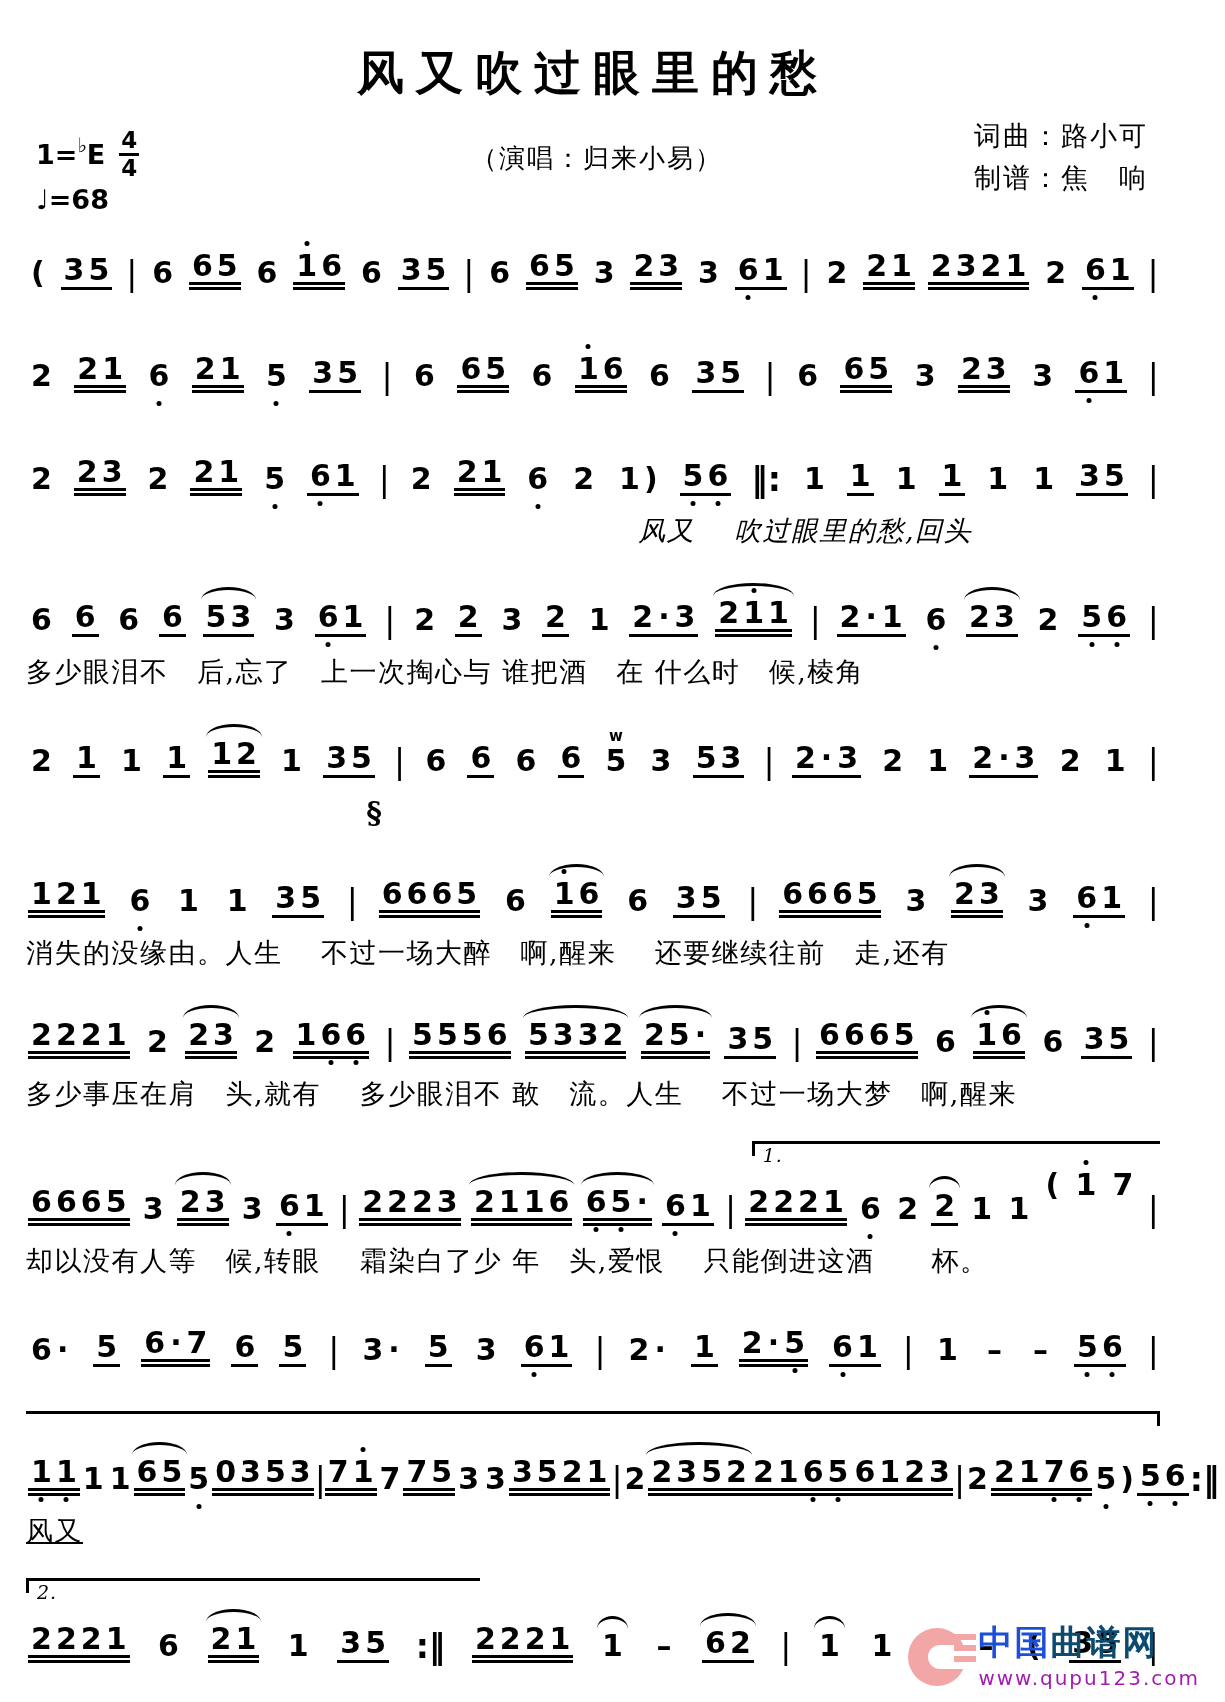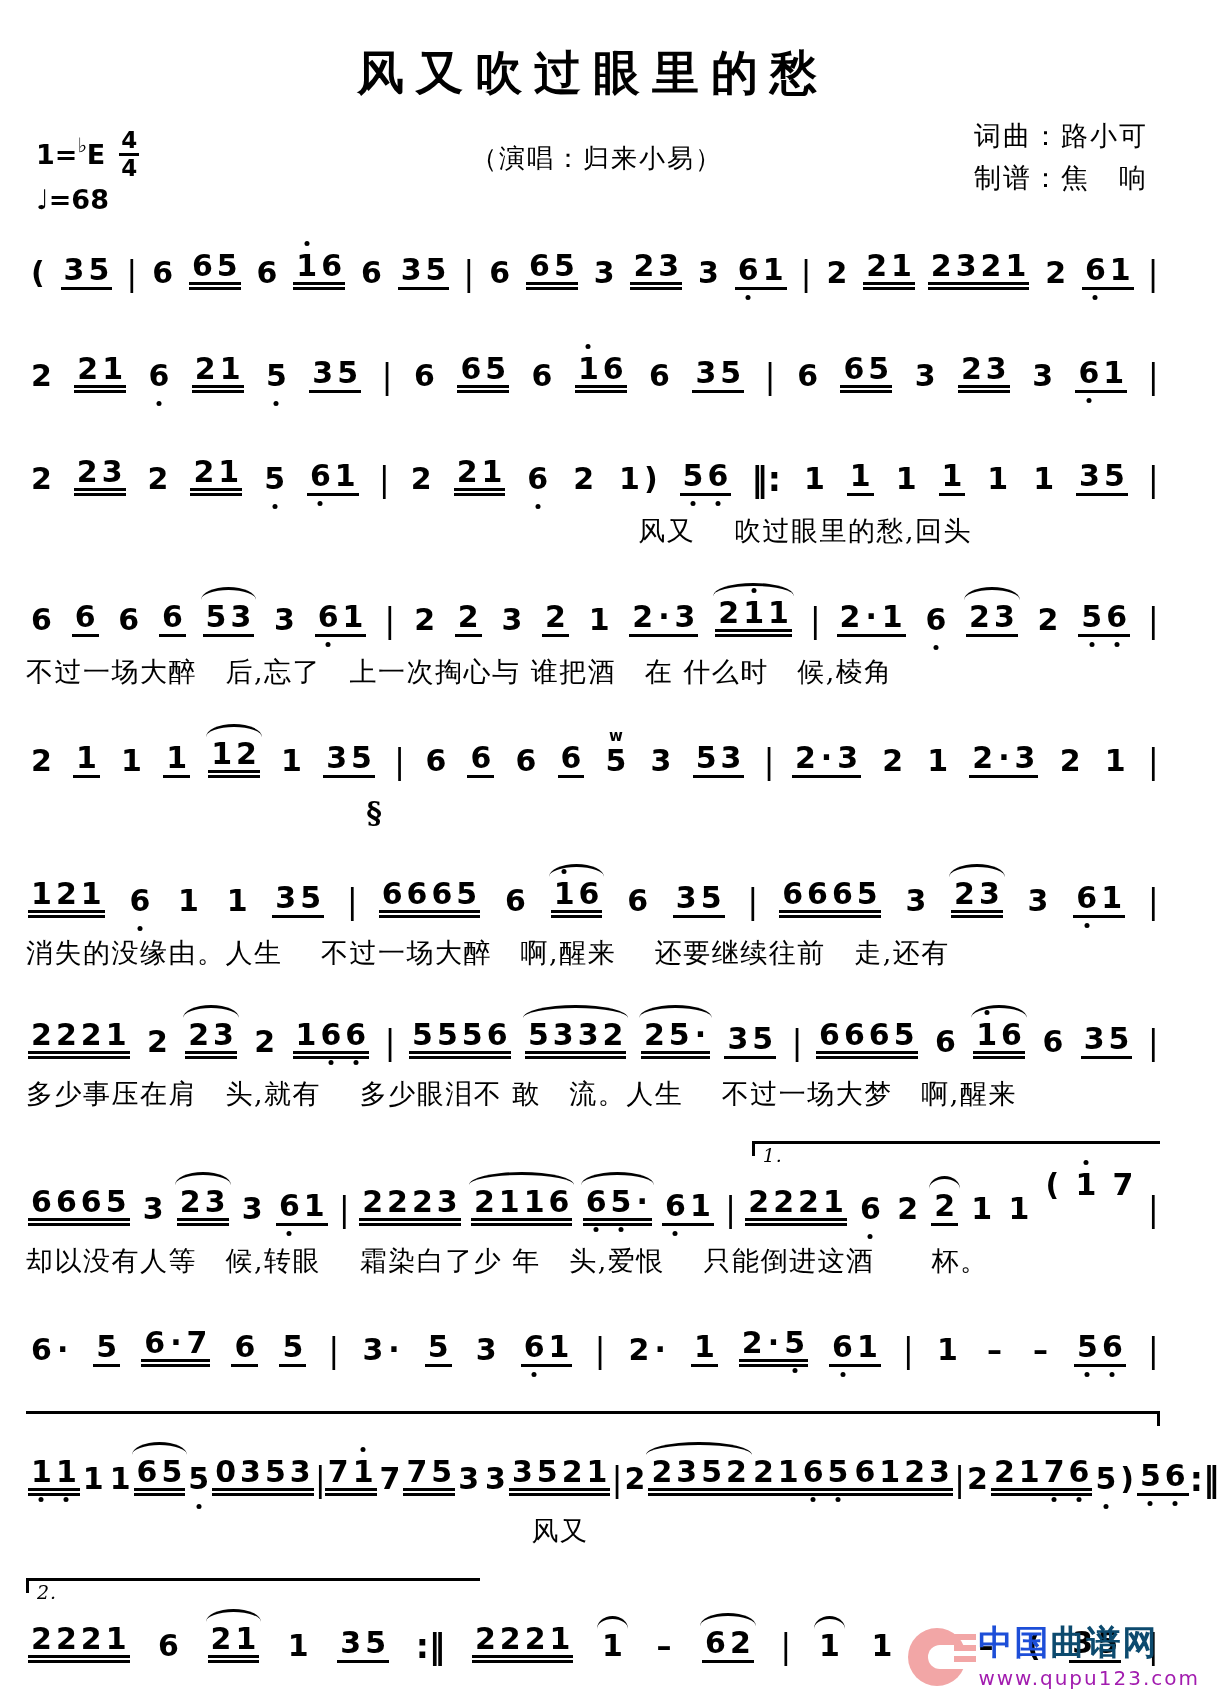--- a/index.html
+++ b/index.html
@@ -31,21 +31,21 @@
   .d .hd{position:absolute;top:-10px;left:50%;transform:translateX(-50%);width:5px;height:5px;border-radius:50%;background:#000;}
   .d .ld{position:absolute;bottom:-15px;left:50%;transform:translateX(-50%);width:5px;height:5px;border-radius:50%;background:#000;}
   .aug{padding:0 3px;}
   .arc{position:absolute;left:-2px;right:-2px;top:-15px;height:10px;
        border-top:3px solid #000;border-radius:50% 50% 0 0/100% 100% 0 0;}
   .mord{position:absolute;top:-19px;left:50%;transform:translateX(-50%);font:bold 15px "DejaVu Sans",sans-serif;}
   .bar{font-weight:500;font-size:33px;padding:0 1px;letter-spacing:-2px;}
   .bar.rep{font-weight:bold;letter-spacing:0;}
   .dash{padding:0 4px;font-weight:bold;}
   .lyrics{font:500 27px "DejaVu Serif",serif;letter-spacing:1.5px;margin-top:2px;white-space:nowrap;}
-  .lyr-right{text-align:center;padding-right:66px;}
+  .lyr-right{text-align:left;padding-right:66px;text-decoration:underline;}
   .below-mark{font:bold 30px "DejaVu Serif",serif;margin-top:2px;}
   .brk{position:absolute;top:0;height:15px;border-top:3px solid #000;box-sizing:border-box;}
   .brk.tl{border-left:3px solid #000;}
   .brk.tr{border-right:3px solid #000;}
   .brk .lbl{position:absolute;left:8px;top:0px;font:italic 500 19px "DejaVu Serif",serif;letter-spacing:1px;white-space:nowrap;}
   
   .wm{position:absolute;right:18px;bottom:12px;display:flex;align-items:flex-end;}
   .wm-logo{position:relative;width:62px;height:62px;margin-right:8px;}
   .wm-c{position:absolute;left:0;top:0;width:58px;height:58px;border-radius:50%;background:#f2a6a6;}
   .wm-c-hole{position:absolute;left:20px;top:17px;width:38px;height:24px;background:#fff;border-radius:12px 0 0 12px;}
@@ -295,21 +295,21 @@
           </span>
           <span class="tok">
             <span class="d">1</span>
           </span>
           <span class="tok u1">
             <span class="d">3</span>
             <span class="d">5</span>
           </span>
           <span class="bar">|</span>
         </div>
-        <div class="lyrics" style="padding-left: 54%;"><span>风又　 吹过眼里的愁,回头</span></div>
+        <div class="lyrics" style="padding-left: 54%; font-style: italic;"><span>风又　 吹过眼里的愁,回头</span></div>
       </div>
       <div class="sys">
         <div class="notes">
           <span class="tok">
             <span class="d">6</span>
           </span>
           <span class="tok u1">
             <span class="d">6</span>
           </span>
           <span class="tok">
@@ -373,21 +373,21 @@
           </span>
           <span class="tok">
             <span class="d">2</span>
           </span>
           <span class="tok u1">
             <span class="d">5<i class="ld"></i></span>
             <span class="d">6<i class="ld"></i></span>
           </span>
           <span class="bar">|</span>
         </div>
-        <div class="lyrics"><span>不过一场大醉　后,忘了　上一次掏心与 谁把酒　在 什么时　候,棱角</span></div>
+        <div class="lyrics"><span>多少眼泪不　后,忘了　上一次掏心与 谁把酒　在 什么时　候,棱角</span></div>
       </div>
       <div class="sys">
         <div class="notes">
           <span class="tok">
             <span class="d">2</span>
           </span>
           <span class="tok u1">
             <span class="d">1</span>
           </span>
           <span class="tok">

